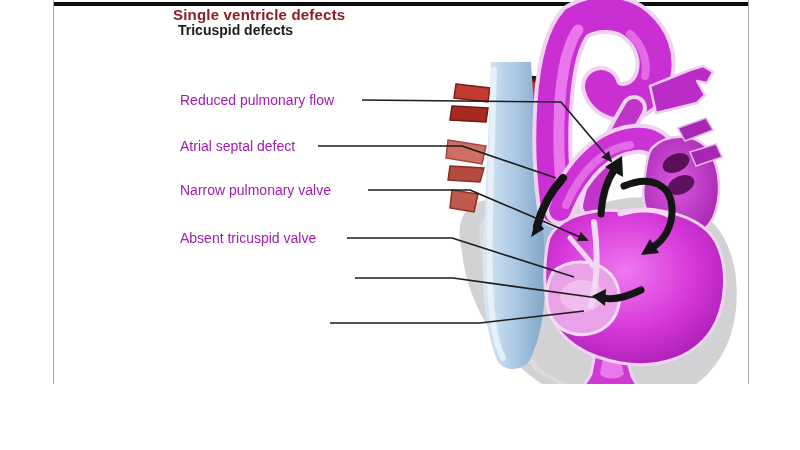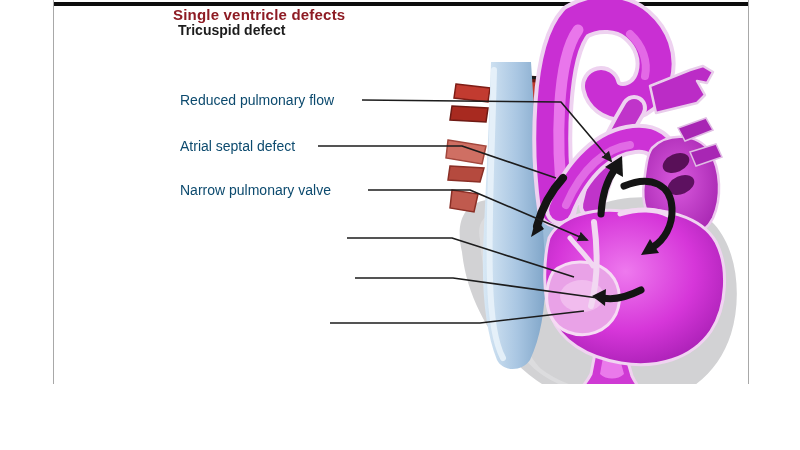--- a/index.html
+++ b/index.html
@@ -4,21 +4,21 @@
 <style>
   html,body{margin:0;padding:0;background:#ffffff;}
   .canvas{position:relative;width:800px;height:384px;background:#ffffff;overflow:hidden;
           font-family:"Liberation Sans",sans-serif;}
   .edge{position:absolute;top:0;bottom:0;width:1px;background:#a8a8a8;}
   .edge-left{left:53px;} .edge-right{left:748px;}
   .bar{position:absolute;left:54px;width:694px;height:4px;background:#0d0d0d;}
   .bar-top{top:2px;} .bar-bottom{top:444px;}
   .title{position:absolute;left:173px;top:6px;font-size:15px;font-weight:bold;color:#8e1c24;letter-spacing:.2px;}
   .subtitle{position:absolute;left:178px;top:22px;font-size:14px;font-weight:bold;color:#1c1c1c;}
-  .lbl{position:absolute;left:180px;font-size:14px;color:#0c4a6e;white-space:nowrap;}
+  .lbl{position:absolute;left:180px;font-size:14px;color:#a21caf;white-space:nowrap;}
   svg{position:absolute;left:0;top:0;}
 </style>
 </head>
 <body>
 
 <div class="canvas">
 
   <div class="edge edge-left"></div>
   <div class="edge edge-right"></div>
   <div class="bar bar-top"></div>
@@ -142,19 +142,20 @@
       <polyline points="362,100 561,102 611,161" marker-end="url(#ah)"></polyline>
       <polyline points="318,146 462,146 556,178"></polyline>
       <polyline points="368,190 470,190 587,240" marker-end="url(#ah)"></polyline>
       <polyline points="347,238 452,238 574,277"></polyline>
       <polyline points="355,278 453,278 598,298"></polyline>
       <polyline points="330,323 480,323 584,311"></polyline>
     </g>
   </svg>
 
   <div class="title">Single ventricle defects</div>
-  <div class="subtitle">Tricuspid defect</div>
+  <div class="subtitle">Tricuspid defects</div>
 
   <div class="lbl" style="top:92px">Reduced pulmonary flow</div>
   <div class="lbl" style="top:138px">Atrial septal defect</div>
   <div class="lbl" style="top:182px">Narrow pulmonary valve</div>
+  <div class="lbl" style="top:230px">Absent tricuspid valve</div>
 
 </div>
 
 </body></html>

